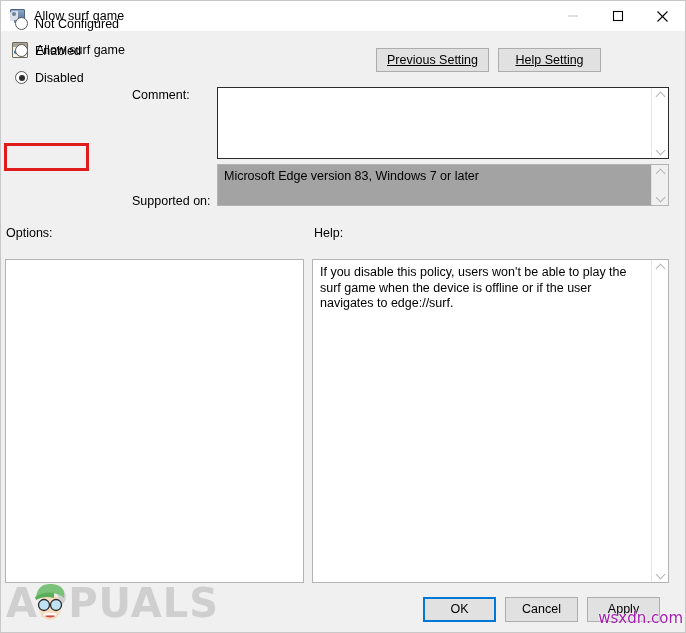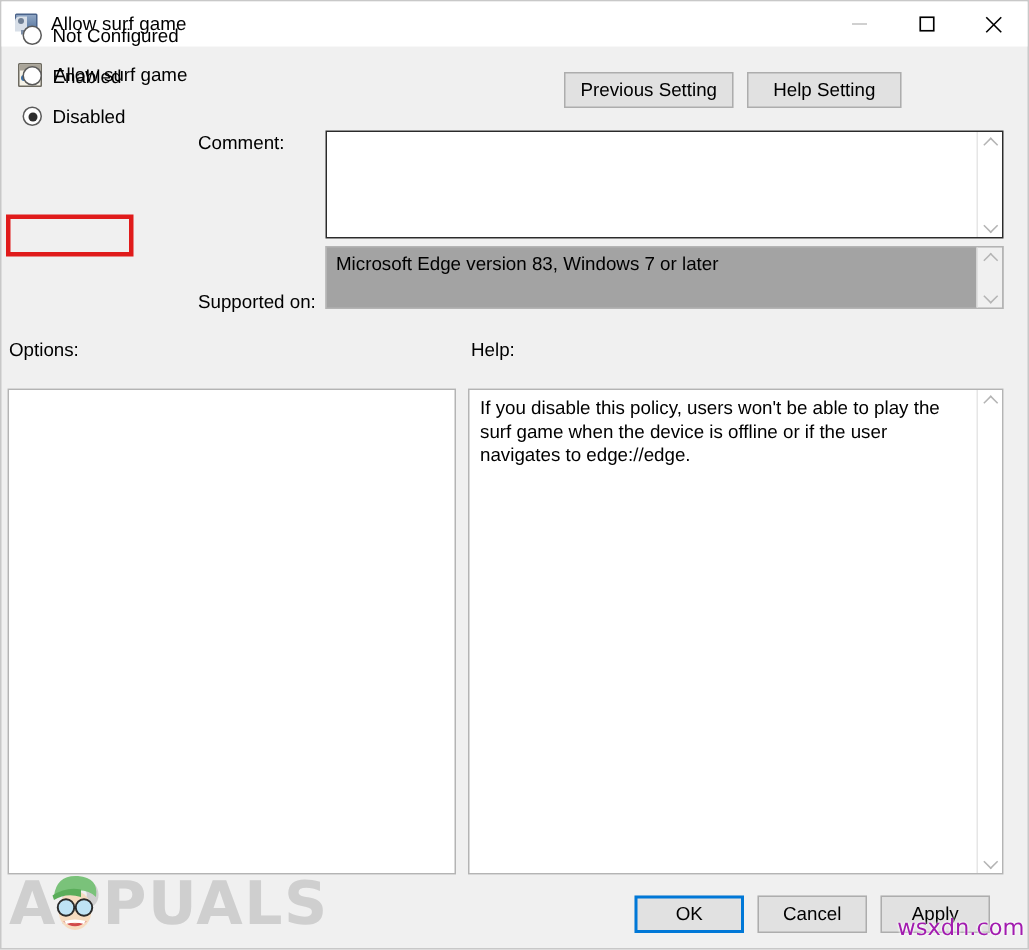--- a/index.html
+++ b/index.html
@@ -147,20 +147,21 @@
   }
   #policy-title {
     font-size: 12.5px;
   }
   #nav-buttons {
     position: absolute;
     left: 375px;
     top: 47px;
     display: flex;
     gap: 9px;
+    text-decoration: underline;
   }
   .navbtn {
     height: 24px;
     min-width: 103px;
     padding: 0 10px;
     background: #e1e1e1;
     border: 1px solid #adadad;
     font-family: "Liberation Sans", sans-serif;
     font-size: 12.5px;
     color: #000;
@@ -480,21 +481,21 @@
 
   <span id="options-label">Options:</span>
   <span id="help-label">Help:</span>
 
   <div id="options-panel">
     <div></div>
   </div>
 
   <div id="help-panel">
     <div id="help-text">
-      <p>If you disable this policy, users won't be able to play the surf game when the device is offline or if the user navigates to edge://edge.</p>
+      <p>If you disable this policy, users won't be able to play the surf game when the device is offline or if the user navigates to edge://surf.</p>
     </div>
     <div class="vscroll">
       <span class="chev up"></span>
       <span class="chev down"></span>
     </div>
   </div>
 
   <div id="footer">
     <button class="actbtn primary">OK</button>
     <button class="actbtn">Cancel</button>

